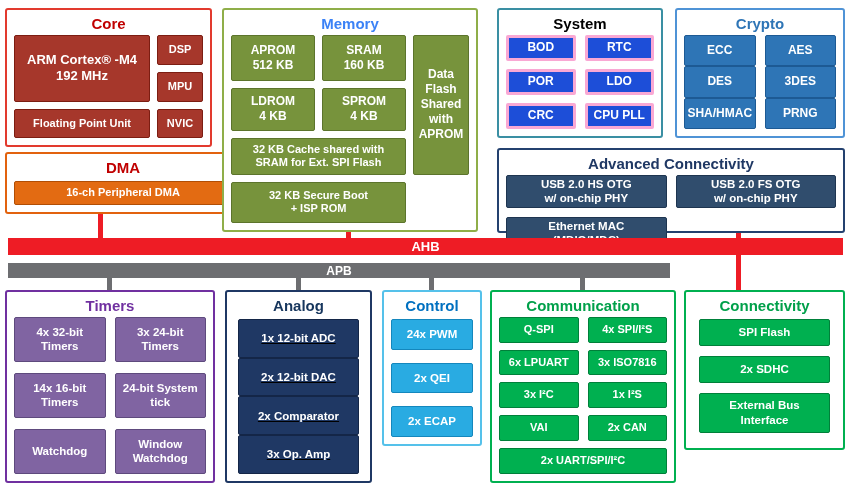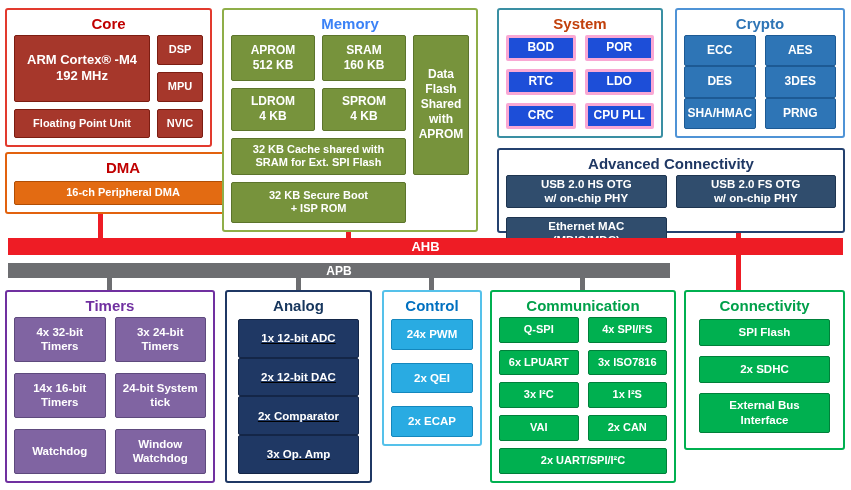--- a/index.html
+++ b/index.html
@@ -30,21 +30,21 @@
   
   #memory { left:222px; top:8px; width:256px; height:224px; border-color:#8fae49; }
   #memory .t { color:#3b82f6; }
   #memory .grid { grid-template-columns:1fr 1fr 56px; grid-template-rows:46px 43px 37px 1fr; gap:7px; }
   .mem-box { background:#77933c; border:1px solid #5c742c; font-size:12px; }
   #dataflash { grid-column:3; grid-row:1/4; }
   #cache, #secure { grid-column:1/3; font-size:11px; }
 
   
   #system { left:497px; top:8px; width:166px; height:130px; border-color:#3a8fa3; }
-  #system .t { color:#c2410c; }
+  #system .t { color:#000000; }
   #system .grid { grid-template-columns:1fr 1fr; grid-template-rows:repeat(3,1fr); gap:8px 9px; }
   .sys-box { background:#1d4ed8; border:3px solid #f9a8d4; font-size:12px; }
 
   
   #crypto { left:675px; top:8px; width:170px; height:130px; border-color:#4f93d6; }
   #crypto .t { color:#2e75b6; }
   #crypto .grid { grid-template-columns:1fr 1fr; grid-template-rows:repeat(3,1fr); gap:0 9px; }
   .crypto-box { background:#2e75b6; border:1px solid #1d5a94; font-size:12px; }
 
   
@@ -153,22 +153,22 @@
 SRAM for  Ext. SPI Flash</div>
       <div class="box mem-box" id="secure">32 KB Secure Boot
 + ISP ROM</div>
     </div>
   </section>
 
   <section class="blk" id="system">
     <div class="t">System</div>
     <div class="grid">
       <div class="box sys-box">BOD</div>
+      <div class="box sys-box">RTC</div>
       <div class="box sys-box">POR</div>
-      <div class="box sys-box">RTC</div>
       <div class="box sys-box">LDO</div>
       <div class="box sys-box">CRC</div>
       <div class="box sys-box">CPU PLL</div>
     </div>
   </section>
 
   <section class="blk" id="crypto">
     <div class="t">Crypto</div>
     <div class="grid">
       <div class="box crypto-box">ECC</div>

